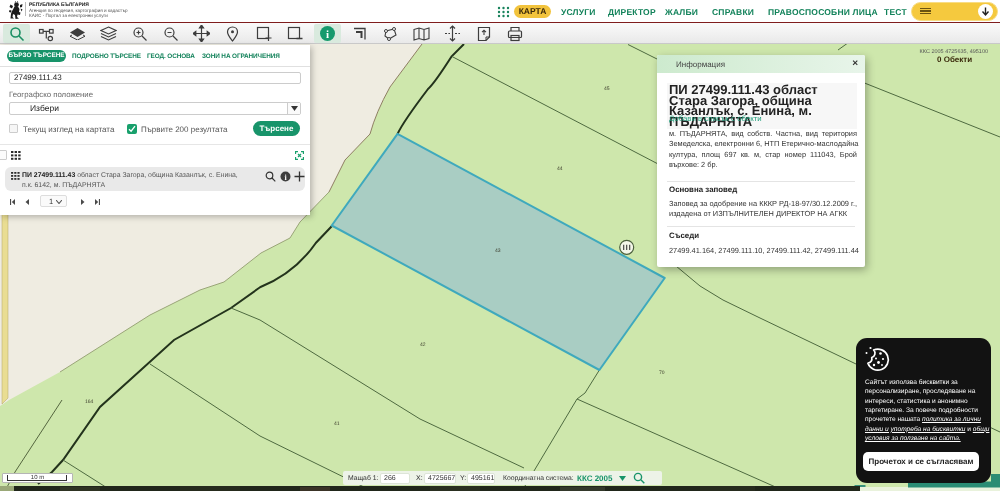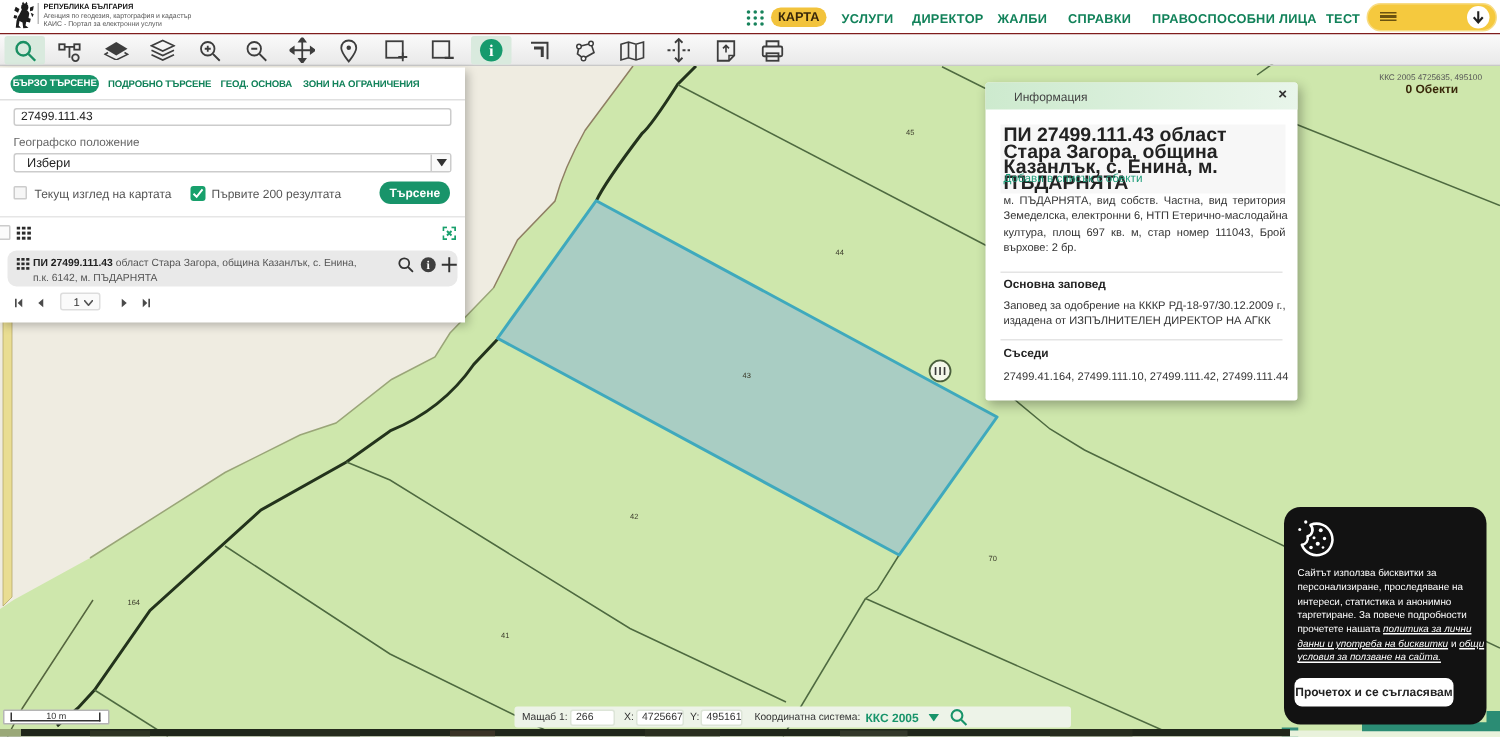--- a/index.html
+++ b/index.html
@@ -267,21 +267,21 @@
 
   <div class="abs" style="left:7px;top:4.5px;width:59px;height:12.5px;background:#18946a;border-radius:7px;color:#fff;font-size:6.4px;font-weight:bold;text-align:center;line-height:12.5px;white-space:nowrap;">БЪРЗО ТЪРСЕНЕ</div>
   <div class="abs tabg" style="left:72px;top:8px;">ПОДРОБНО ТЪРСЕНЕ</div>
   <div class="abs tabg" style="left:147px;top:8px;">ГЕОД. ОСНОВА</div>
   <div class="abs tabg" style="left:202px;top:8px;">ЗОНИ НА ОГРАНИЧЕНИЯ</div>
   <div class="abs" style="left:0;top:21px;width:310px;height:1px;background:#e0e0e0;"></div>
 
   <div class="abs" style="left:9px;top:27px;width:292px;height:12px;border:1px solid #ccc;border-radius:2px;font-size:8px;color:#222;line-height:10.5px;padding-left:4px;">27499.111.43</div>
   <div class="abs" style="left:9px;top:44.5px;font-size:7.8px;color:#666;">Географско положение</div>
 
-  <div class="abs" style="left:9px;top:57px;width:292px;height:13px;border:1px solid #ccc;border-radius:2px;font-size:8.5px;color:#222;line-height:11px;padding-left:8px;">Избери
+  <div class="abs" style="left:9px;top:57px;width:292px;height:13px;border:1px solid #ccc;border-radius:2px;font-size:8.5px;color:#222;line-height:11px;padding-left:20px;">Избери
     <div class="abs" style="right:0;top:0;width:13px;height:11px;border-left:1px solid #ccc;background:#fafafa;">
       <svg width="7" height="5" viewBox="0 0 7 5" style="margin:3px 0 0 3px">
             <path d="M0,0 L7,0 L3.5,5 Z" fill="#333"></path>
           </svg>
     </div>
   </div>
 
   <div class="abs" style="left:9px;top:79px;width:9px;height:9px;border:1px solid #ccc;background:#f6f6f6;border-radius:1px;"></div>
   <div class="abs" style="left:23px;top:80px;font-size:8px;color:#555;">Текущ изглед на картата</div>
   <div class="abs" style="left:127px;top:79px;width:10px;height:10px;background:#18a06c;border-radius:2px;">
@@ -381,21 +381,21 @@
   <div class="abs" style="left:12px;top:130px;font-size:7.9px;font-weight:bold;color:#222;">Основна заповед</div>
   <div class="abs jbody" style="left:12px;top:144px;width:188px;">
     <div class="jl">Заповед за одобрение на КККР РД-18-97/30.12.2009 г.,</div>
     <div>издадена от ИЗПЪЛНИТЕЛЕН ДИРЕКТОР НА АГКК</div>
   </div>
   <div class="abs" style="left:10px;top:171px;width:188px;border-top:1px solid #e4e4e4;"></div>
   <div class="abs" style="left:12px;top:176px;font-size:7.9px;font-weight:bold;color:#222;">Съседи</div>
   <div class="abs" style="left:12px;top:191px;width:192px;font-size:7.4px;color:#333;white-space:nowrap;">27499.41.164, 27499.111.10, 27499.111.42, 27499.111.44</div>
 </div>
 
-<div class="abs" id="statusbar" style="left:343px;top:471px;width:371px;height:14px;background:#edf3e8;border-radius:2px;font-size:7.5px;color:#333;">
+<div class="abs" id="statusbar" style="left:343px;top:471px;width:319px;height:14px;background:#edf3e8;border-radius:2px;font-size:7.5px;color:#333;">
   <div class="abs" style="left:5px;top:3.5px;font-size:6.8px;">Мащаб 1:</div>
   <div class="abs" style="left:37px;top:1.5px;width:30px;height:11px;background:#fff;border:1px solid #dde5d8;border-radius:2px;line-height:10px;padding-left:3px;font-size:7px;">266</div>
   <div class="abs" style="left:73px;top:3.5px;font-size:7px;">X:</div>
   <div class="abs" style="left:81px;top:1.5px;width:32px;height:11px;background:#fff;border:1px solid #dde5d8;border-radius:2px;line-height:10px;padding-left:3px;font-size:7px;">4725667</div>
   <div class="abs" style="left:117px;top:3.5px;font-size:7px;">Y:</div>
   <div class="abs" style="left:124px;top:1.5px;width:28px;height:11px;background:#fff;border:1px solid #dde5d8;border-radius:2px;line-height:10px;padding-left:3px;font-size:7px;">495161</div>
   <div class="abs" style="left:160px;top:3.5px;font-size:6.8px;">Координатна система:</div>
   <div class="abs" style="left:234px;top:2.5px;font-size:8px;font-weight:bold;color:#18946a;">ККС 2005</div>
   <svg class="abs" style="left:276px;top:5px" width="7" height="5" viewBox="0 0 7 5">
         <path d="M0,0 L7,0 L3.5,5 Z" fill="#18946a"></path>
@@ -419,16 +419,16 @@
           <circle cx="20" cy="14" r="1.1"></circle>
           <circle cx="15.5" cy="17.5" r="1.4"></circle>
           <circle cx="11" cy="20" r="1.2"></circle>
           <circle cx="13" cy="13.5" r="1"></circle>
           <circle cx="19" cy="20" r="0.9"></circle>
           <circle cx="7.5" cy="3" r="1.1"></circle>
           <circle cx="3.5" cy="8" r="1"></circle>
         </g>
   </svg>
   <div class="abs" style="left:9px;top:40px;width:126px;font-size:6.6px;color:#fff;line-height:9.35px;white-space:nowrap;">Сайтът използва бисквитки за<br>персонализиране, проследяване на<br>интереси, статистика и анонимно<br>таргетиране. За повече подробности<br>прочетете нашата <i style="text-decoration:underline">политика за лични</i><br><i style="text-decoration:underline">данни и употреба на бисквитки</i> и <i style="text-decoration:underline">общи</i><br><i style="text-decoration:underline">условия за ползване на сайта.</i></div>
-  <div class="abs" style="left:7px;top:114px;width:106px;height:19px;background:#fff;border-radius:5px;text-align:center;line-height:19px;font-size:8px;font-weight:bold;color:#222;">Прочетох и се съгласявам</div>
+  <div class="abs" style="left:7px;top:114px;width:116px;height:19px;background:#fff;border-radius:5px;text-align:center;line-height:19px;font-size:8px;font-weight:bold;color:#222;">Прочетох и се съгласявам</div>
 </div>
 
 </div>
 
 </body></html>

